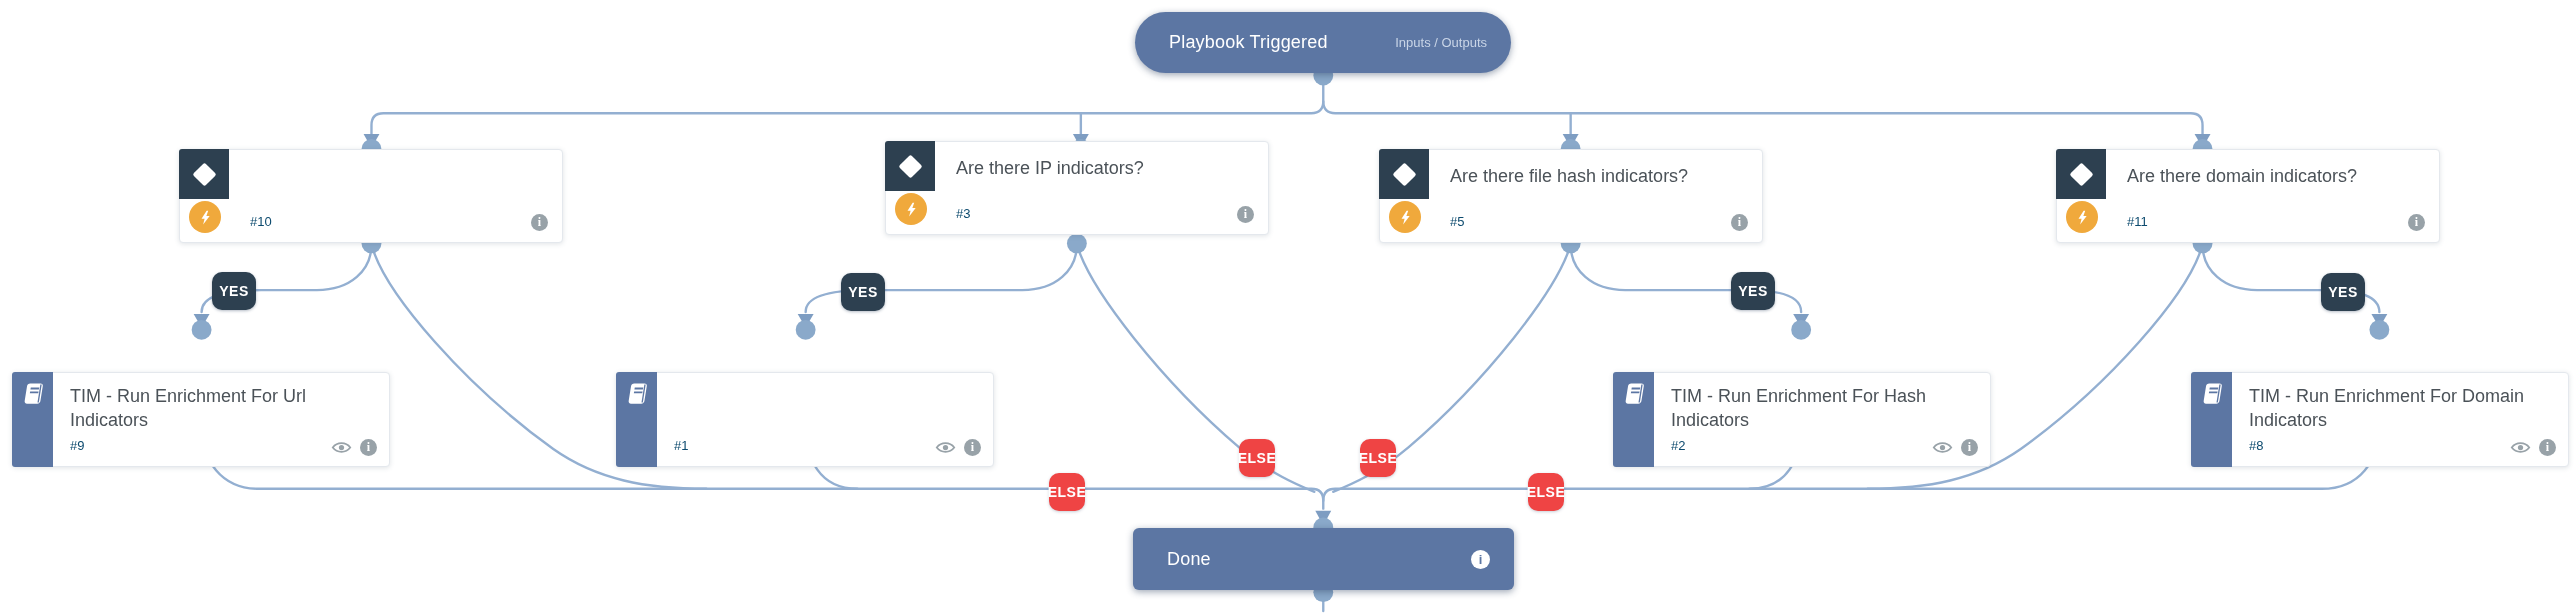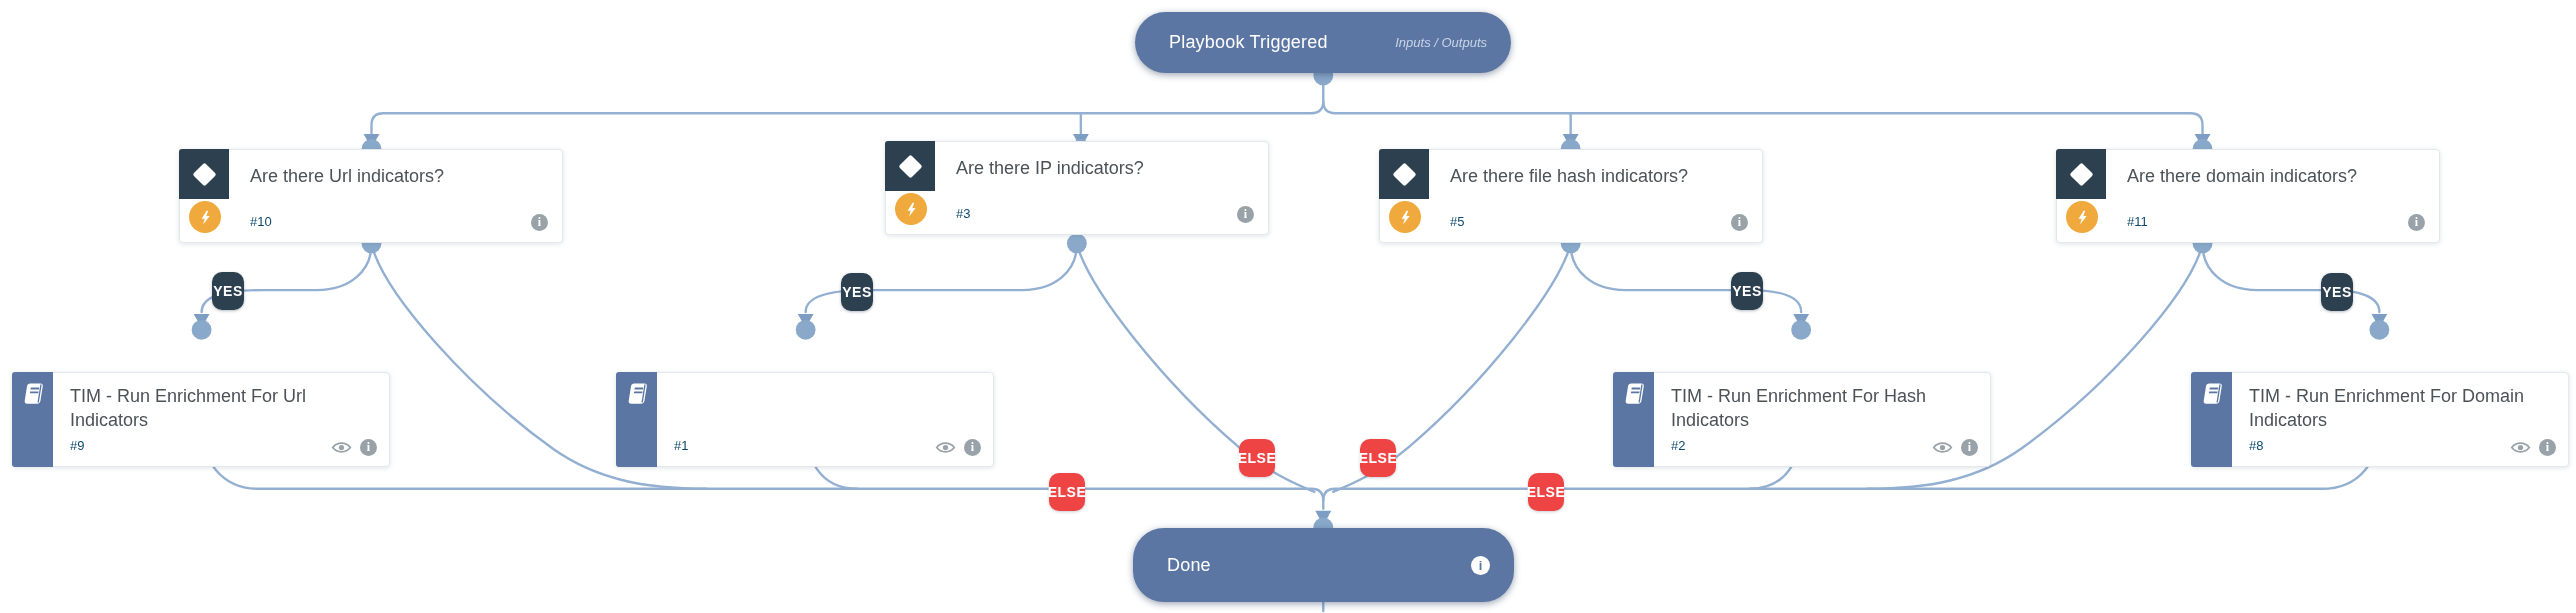--- a/index.html
+++ b/index.html
@@ -5,21 +5,21 @@
   html,body{margin:0;padding:0;background:#ffffff;}
   #canvas{position:relative;width:2576px;height:613px;background:#ffffff;overflow:hidden;
           font-family:"Liberation Sans",sans-serif;}
   #edges{position:absolute;left:0;top:0;width:2576px;height:613px;}
 
   
   .pill{position:absolute;background:#5c76a3;border-radius:31px;
         box-shadow:0 2px 7px rgba(40,60,90,.45);display:flex;align-items:center;color:#fff;}
   .pill .pill-title{font-size:18px;padding-left:34px;letter-spacing:0.2px;}
   .pill .pill-right{position:absolute;right:24px;top:0;height:100%;display:flex;align-items:center;}
-  .pill .io-link{font-size:13px;color:#c9d5e7;cursor:pointer;font-style:italic;}
+  .pill .io-link{font-size:13px;color:#c9d5e7;cursor:pointer;}
   .pill .pill-info{width:19px;height:19px;border-radius:50%;background:#ffffff;color:#5c76a3;
         font-weight:bold;font-size:13px;display:flex;align-items:center;justify-content:center;cursor:pointer;}
 
   
   .cond-card{position:absolute;width:384px;height:94px;background:#fff;border:1px solid #e4e8ed;
         border-radius:4px;box-shadow:0 1px 5px rgba(60,80,100,.16);box-sizing:border-box;}
   .cond-iconbox{position:absolute;left:-1px;top:-1px;width:50px;height:50px;background:#2d4050;
         border-radius:3px 0 0 0;display:flex;align-items:center;justify-content:center;}
   .diamond{width:17px;height:17px;background:#fff;transform:rotate(45deg);border-radius:2px;}
   .cond-title{position:absolute;left:70px;top:15px;right:20px;font-size:18px;color:#4b5258;line-height:1.3;}
@@ -35,21 +35,21 @@
         border-radius:4px;box-shadow:0 1px 5px rgba(60,80,100,.16);box-sizing:border-box;margin-top:42px;}
   .task-bar{position:absolute;left:-1px;top:-1px;bottom:-1px;width:41px;background:#5c76a3;
         border-radius:3px 0 0 3px;}
   .task-bar svg{position:absolute;left:7px;top:8px;}
   .task-title{position:absolute;left:57px;top:12px;right:18px;font-size:18px;color:#4b5258;line-height:1.32;}
   .task-icons{position:absolute;right:12px;bottom:10px;display:flex;align-items:center;gap:8px;}
 
   
   .badge{position:absolute;border-radius:10px;color:#fff;font-weight:bold;font-size:14px;
         display:flex;align-items:center;justify-content:center;letter-spacing:0.5px;}
-  .badge-yes{width:32px;height:38px;background:#2d4050;box-shadow:0 1px 3px rgba(40,60,90,.35);}
+  .badge-yes{width:44px;height:38px;background:#2d4050;box-shadow:0 1px 3px rgba(40,60,90,.35);}
   .badge-else{width:36px;height:38px;background:#ef4444;box-shadow:0 1px 3px rgba(40,60,90,.25);}
 </style>
 </head>
 <body>
 
 <div id="canvas">
 
   <svg id="edges" viewBox="0 0 2591 617" xmlns="http://www.w3.org/2000/svg">
     <g stroke="#93afd1" stroke-width="2.4" fill="none" stroke-linecap="round">
 
@@ -115,21 +115,20 @@
     <span class="pill-title">Playbook Triggered</span>
     <span class="pill-right">
       <span class="io-link">Inputs / Outputs</span>
     </span>
   </div>
 
   <div class="cond-card" style="left:179px;top:149px;">
     <div class="cond-iconbox">
         <span class="diamond"></span>
       </div>
-    <div class="cond-title">Are there Url indicators?</div>
     <div class="bolt-circle">
       <svg width="17" height="17" viewBox="0 0 24 24">
           <path d="M13.6,2.4 L6.4,13.6 h4.3 L8.7,21.8 L17.9,9.9 h-4.7 L15.8,2.4 Z" fill="#fff"></path>
         </svg>
     </div>
     <span class="node-number">#10</span>
     <span class="info-icon">i</span>
   </div>
 
   <div class="cond-card" style="left:885px;top:141px;">
@@ -263,21 +262,21 @@
 
   <div class="badge badge-yes" style="left:212px;top:272px;">YES</div>
   <div class="badge badge-yes" style="left:841px;top:273px;">YES</div>
   <div class="badge badge-yes" style="left:1731px;top:272px;">YES</div>
   <div class="badge badge-yes" style="left:2321px;top:273px;">YES</div>
   <div class="badge badge-else" style="left:1049px;top:473px;">ELSE</div>
   <div class="badge badge-else" style="left:1239px;top:439px;">ELSE</div>
   <div class="badge badge-else" style="left:1360px;top:439px;">ELSE</div>
   <div class="badge badge-else" style="left:1528px;top:473px;">ELSE</div>
 
-  <div class="pill" style="left:1133px;top:528px;width:381px;height:74px;">
+  <div class="pill" style="left:1133px;top:528px;width:381px;height:62px;border-radius:6px;">
     <span class="pill-title">Done</span>
     <span class="pill-right">
       <span class="pill-info">i</span>
     </span>
   </div>
 
 </div>
 
 
 </body></html>

